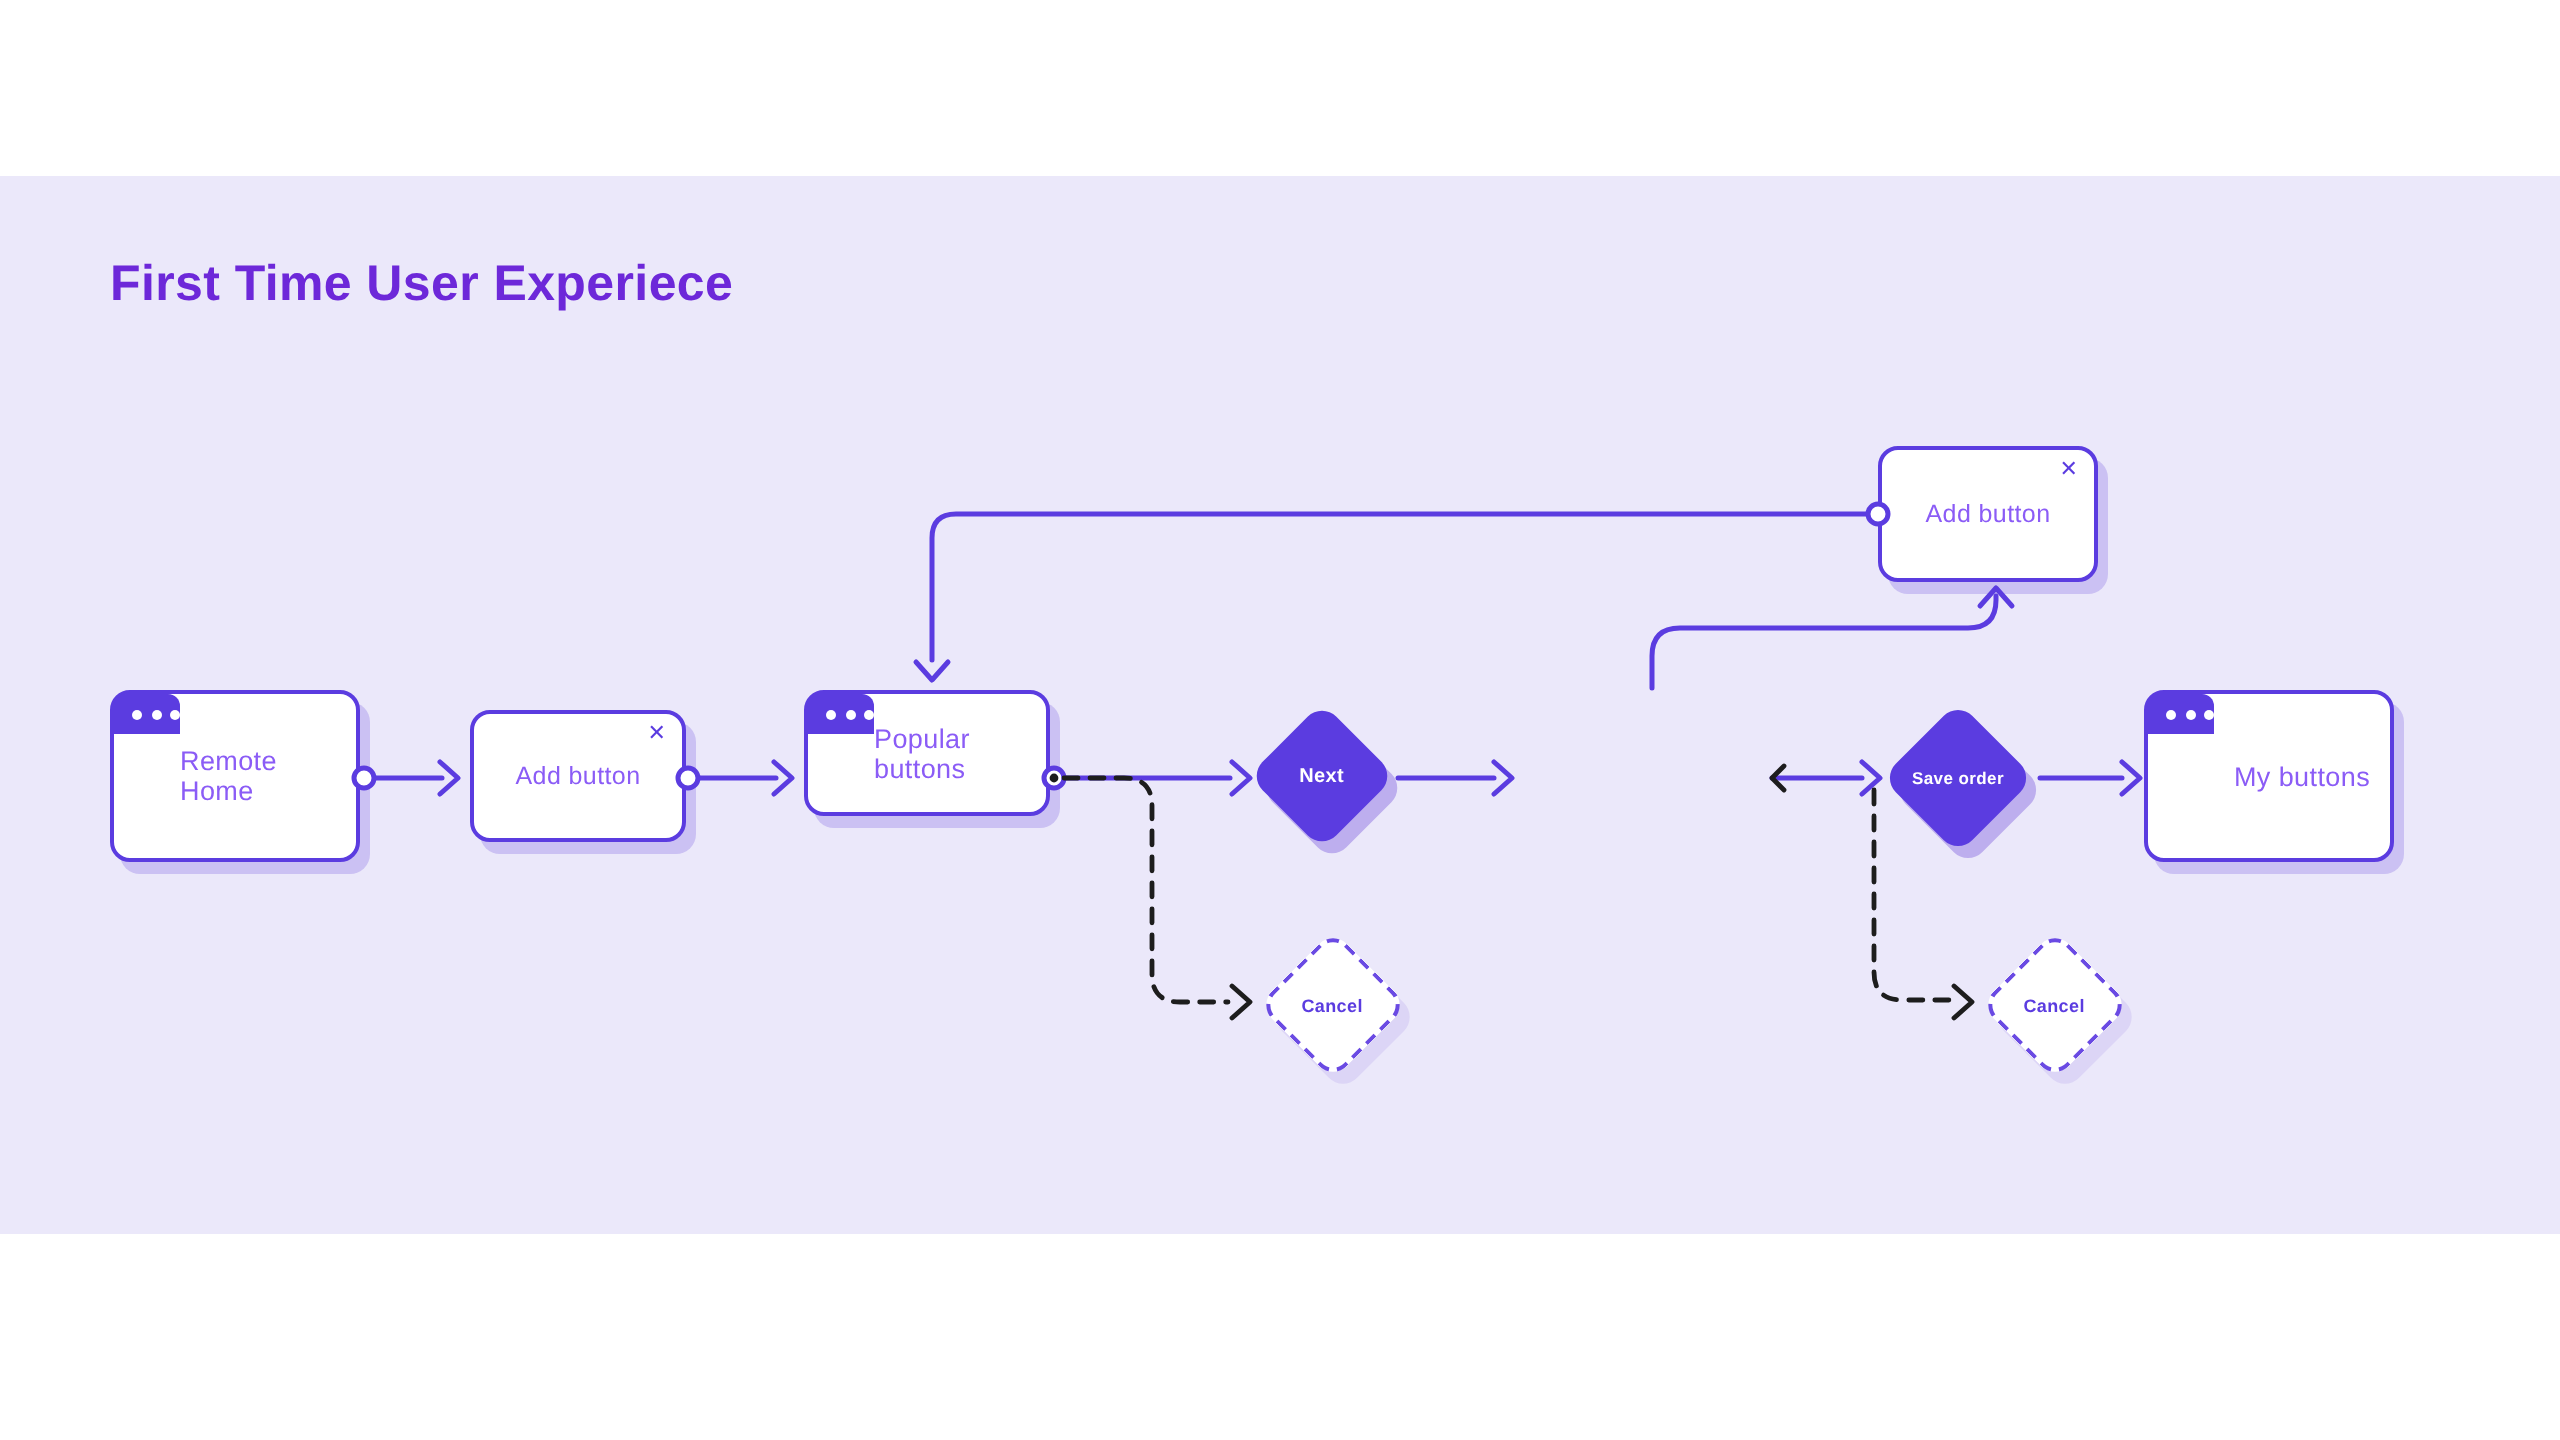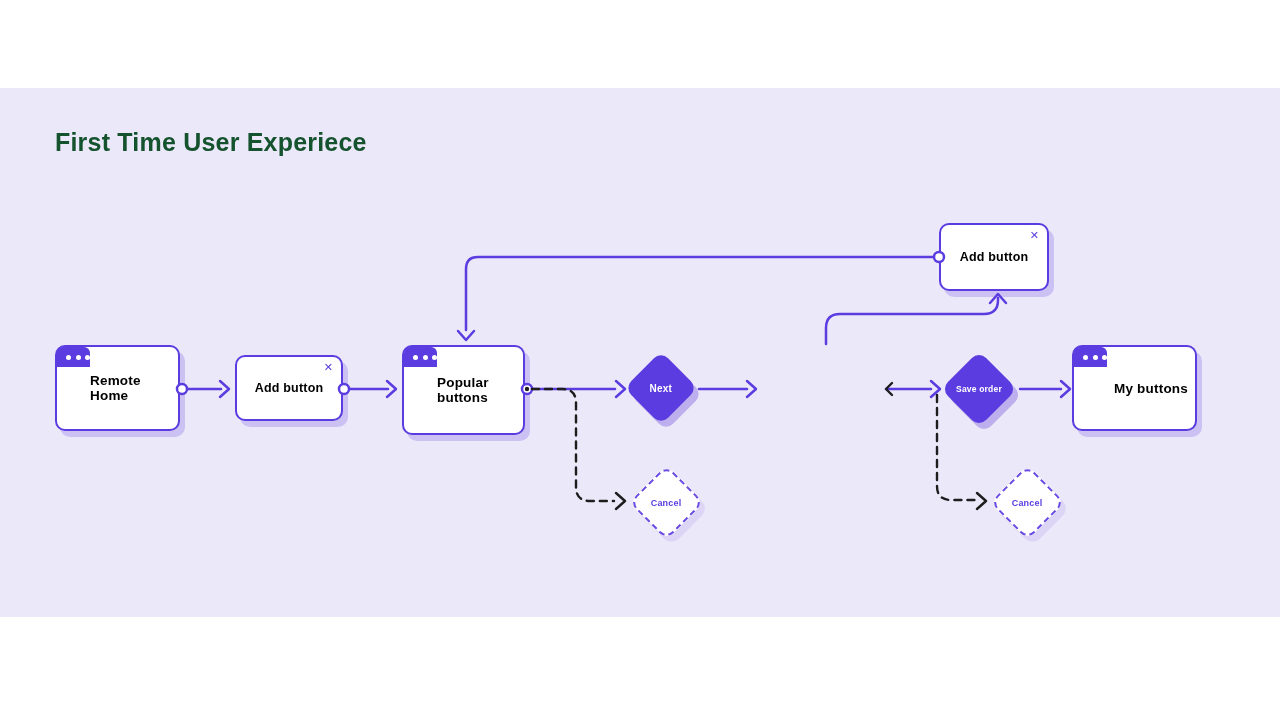--- a/index.html
+++ b/index.html
@@ -16,21 +16,21 @@
     left: 0; top: 88px;
     width: 1280px; height: 529px;
     background: #ebe8fa;
   }
   .page-title {
     position: absolute;
     left: 55px; top: 128px;
     font-size: 25px;
     font-weight: 800;
     letter-spacing: 0.2px;
-    color: #14532d;
+    color: #6d28d9;
     z-index: 4;
   }
   
   .browser-node {
     position: absolute;
     background: #ffffff;
     border: 2.5px solid #5b3ce0;
     border-radius: 10px;
     box-shadow: 5px 6px 0 #cbc1f3;
     z-index: 2;
@@ -52,22 +52,22 @@
     border-radius: 50%;
     background: #ffffff;
   }
   .browser-body {
     flex: 1;
     display: flex;
     align-items: center;
     justify-content: center;
   }
   .node-label {
-    color: #000000;
-    font-weight: 700;
+    color: #8b5cf6;
+    font-weight: 400;
     font-size: 13.5px;
     letter-spacing: 0.2px;
   }
   
   .modal-node {
     position: absolute;
     background: #ffffff;
     border: 2px solid #5b3ce0;
     border-radius: 10px;
     box-shadow: 5px 6px 0 #cbc1f3;
@@ -200,21 +200,21 @@
     <div class="browser-body">
       <span class="node-label">Remote Home</span>
     </div>
   </div>
 
   <div class="modal-node" style="left:235px;top:355px;width:108px;height:66px">
     <span class="close-x">✕</span>
     <span class="node-label">Add button</span>
   </div>
 
-  <div class="browser-node" style="left:402px;top:345px;width:123px;height:90px">
+  <div class="browser-node" style="left:402px;top:345px;width:123px;height:63px">
     <div class="browser-header">
       <span class="win-dot"></span>
       <span class="win-dot"></span>
       <span class="win-dot"></span>
     </div>
     <div class="browser-body">
       <span class="node-label">Popular buttons</span>
     </div>
   </div>
 

